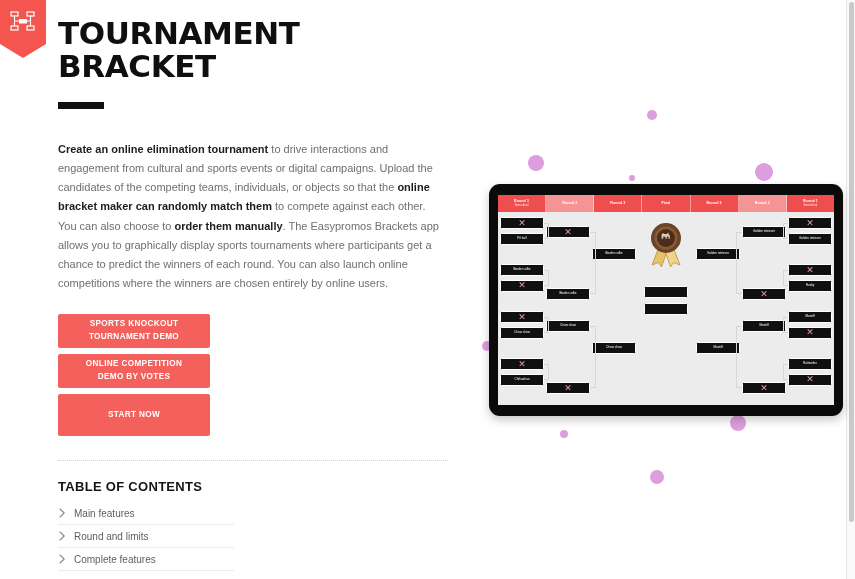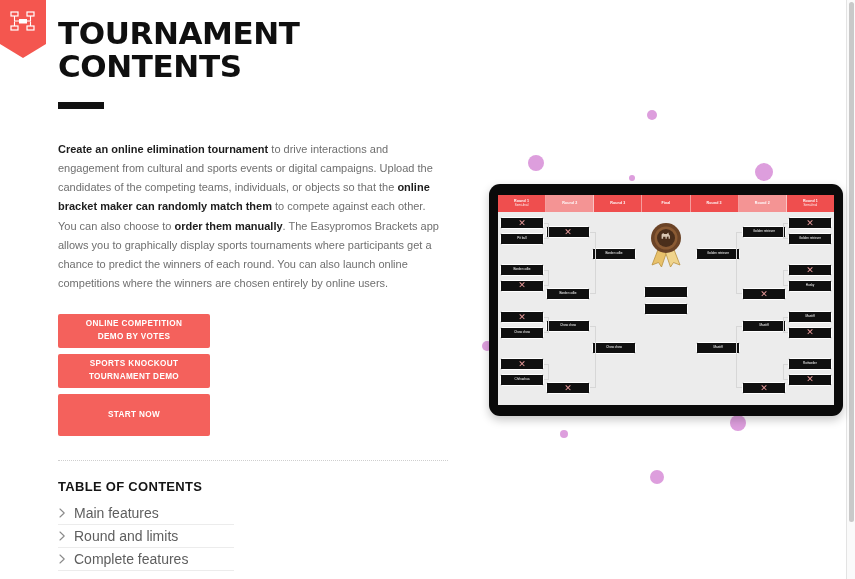--- a/index.html
+++ b/index.html
@@ -115,21 +115,21 @@
     border-bottom: 1px solid #ececec;
     cursor: pointer;
   }
   .chev {
     width: 8px; height: 10px;
     flex: 0 0 auto;
     display: flex; align-items: center; justify-content: center;
   }
   .chev svg { display: block; }
   .toc-label {
-    font-size: 14px;
+    font-size: 10px;
     color: #5e5e5e;
   }
 
   
   .illus {
     position: absolute;
     left: 452px; top: 0;
     width: 394px; height: 579px;
   }
   .dot {
@@ -242,36 +242,36 @@
         <rect x="17" y="17" width="7" height="4" fill="none" stroke="#fff" stroke-width="1.2"></rect>
         <path d="M4.5 7 V12 H9" fill="none" stroke="#fff" stroke-width="1.1"></path>
         <path d="M4.5 17 V12.5" fill="none" stroke="#fff" stroke-width="1.1"></path>
         <path d="M20.5 7 V12 H17" fill="none" stroke="#fff" stroke-width="1.1"></path>
         <path d="M20.5 17 V12.5" fill="none" stroke="#fff" stroke-width="1.1"></path>
       </svg>
     </span>
   </div>
 
   <div class="left-col">
-    <h1 class="page-title">TOURNAMENT CONTENTS</h1>
+    <h1 class="page-title">TOURNAMENT BRACKET</h1>
     <div class="title-rule"></div>
 
     <p class="intro"><b>Create an online elimination tournament</b><span> to drive interactions and engagement from cultural and sports events or digital campaigns. Upload the candidates of the competing teams, individuals, or objects so that the </span><b>online bracket maker can randomly match them</b><span> to compete against each other. You can also choose to </span><b>order them manually</b><span>. The Easypromos Brackets app allows you to graphically display sports tournaments where participants get a chance to predict the winners of each round. You can also launch online competitions where the winners are chosen entirely by online users.</span></p>
 
     <div class="btn-group">
+        <button class="btn two-line" style="background: rgb(244, 97, 92);">
+          <div style="display: flex; flex-direction: column;">
+            <span style="display: block;">SPORTS KNOCKOUT</span>
+            <span style="display: block;">TOURNAMENT DEMO</span>
+          </div>
+        </button>
         <button class="btn two-line" style="background: rgb(244, 97, 92);">
           <div style="display: flex; flex-direction: column;">
             <span style="display: block;">ONLINE COMPETITION</span>
             <span style="display: block;">DEMO BY VOTES</span>
-          </div>
-        </button>
-        <button class="btn two-line" style="background: rgb(244, 97, 92);">
-          <div style="display: flex; flex-direction: column;">
-            <span style="display: block;">SPORTS KNOCKOUT</span>
-            <span style="display: block;">TOURNAMENT DEMO</span>
           </div>
         </button>
         <button class="btn one-line" style="background: rgb(244, 97, 92);">
           <div style="display: flex; flex-direction: column;">
             <span style="display: block;">START NOW</span>
           </div>
         </button>
       </div>
 
     <div class="dotted-divider"></div>

